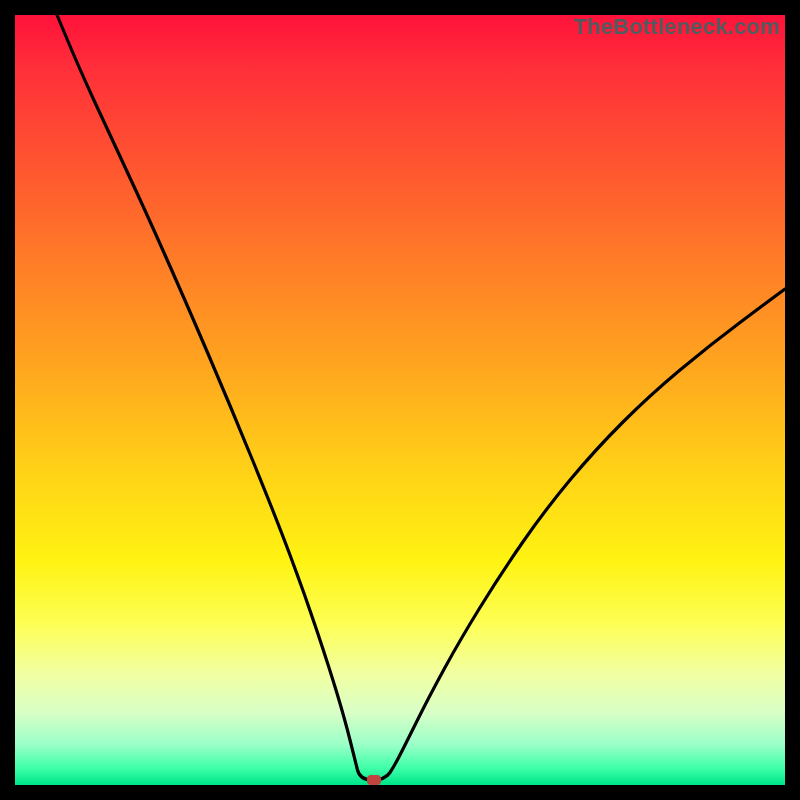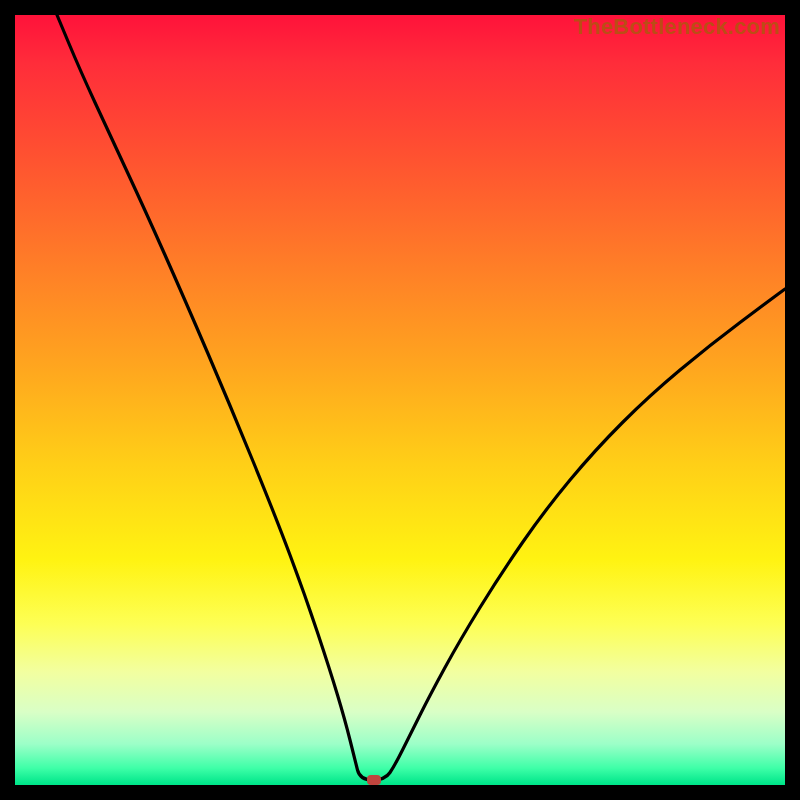--- a/index.html
+++ b/index.html
@@ -20,21 +20,21 @@
       #3fffa8 96%,
       #00e68a 98%,
       #00c878 100%);
   }
   .border{position:absolute;inset:0;pointer-events:none}
   .border div{position:absolute;background:#000}
   .bt{left:0;top:0;right:0;height:15px}
   .bb{left:0;bottom:0;right:0;height:15px}
   .bl{left:0;top:0;bottom:0;width:15px}
   .br{right:0;top:0;bottom:0;width:15px}
-  .watermark{position:absolute;top:14px;right:20px;font-size:22px;font-weight:600;color:#a16207;opacity:.72;letter-spacing:.2px}
+  .watermark{position:absolute;top:14px;right:20px;font-size:22px;font-weight:600;color:#0f766e;opacity:.72;letter-spacing:.2px}
   svg.curve{position:absolute;inset:0}
   .marker{position:absolute;width:14px;height:10px;border-radius:4px;background:#c0453e;transform:translate(-50%,-50%)}
 </style>
 </head>
 <body>
 
 <div class="stage">
   <div class="bg"></div>
 
   <svg class="curve" viewBox="0 0 800 800" preserveAspectRatio="none">

